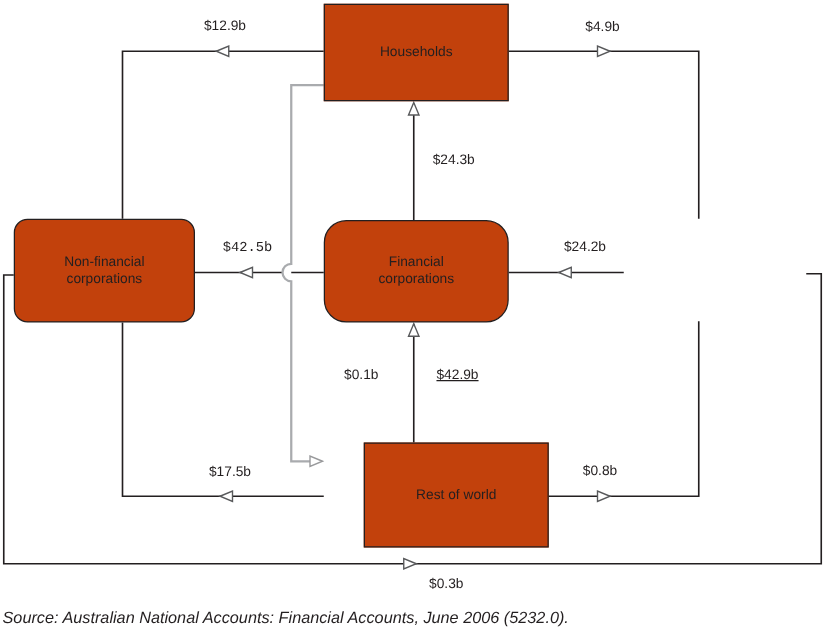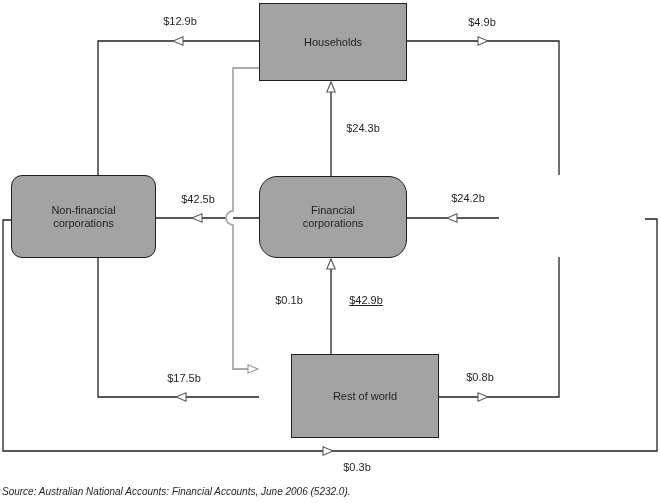--- a/index.html
+++ b/index.html
@@ -18,21 +18,21 @@
   }
   .canvas svg {
     position: absolute;
     left: 0;
     top: 0;
   }
   .node {
     position: absolute;
     box-sizing: border-box;
     border: 1.5px solid #231f20;
-    background: #a3a3a3;
+    background: #c2410c;
     display: flex;
     align-items: center;
     justify-content: center;
     text-align: center;
     font-size: 11px;
     line-height: 13px;
   }
   .node span {
     display: inline-block;
     max-width: 96px;
@@ -41,21 +41,21 @@
     position: absolute;
     transform: translate(-50%, -50%);
     font-size: 11px;
     white-space: nowrap;
   }
   .source {
     position: absolute;
     left: 2px;
     top: 486px;
     font-style: italic;
-    font-size: 10px;
+    font-size: 13px;
     white-space: nowrap;
   }
 </style>
 </head>
 <body>
 
 <div class="canvas">
 
   <svg width="660" height="503" viewBox="0 0 660 503">
 
@@ -102,21 +102,21 @@
   </div>
 
 
   <div class="node" style="left:259px; top:354px; width:148px; height:84px;margin-left:32px;">
     <span>Rest of world</span>
   </div>
 
   <div class="flow-label" style="left:180px; top:21px;">$12.9b</div>
   <div class="flow-label" style="left:482px; top:22px;">$4.9b</div>
   <div class="flow-label" style="left:363px; top:128px;">$24.3b</div>
-  <div class="flow-label" style="left:198px; top:199px;">$42.5b</div>
+  <div class="flow-label" style="left:198px; top:199px;font-family:Liberation Mono, monospace;">$42.5b</div>
   <div class="flow-label" style="left:468px; top:198px;">$24.2b</div>
   <div class="flow-label" style="left:366px; top:300px;text-decoration:underline;">$42.9b</div>
   <div class="flow-label" style="left:265px; top:300px;margin-left:24px;">$0.1b</div>
   <div class="flow-label" style="left:184px; top:378px;">$17.5b</div>
   <div class="flow-label" style="left:480px; top:377px;">$0.8b</div>
   <div class="flow-label" style="left:329px; top:467px;margin-left:28px;">$0.3b</div>
 
   <div class="source">Source: Australian National Accounts: Financial Accounts, June 2006 (5232.0).</div>
 
 </div>

